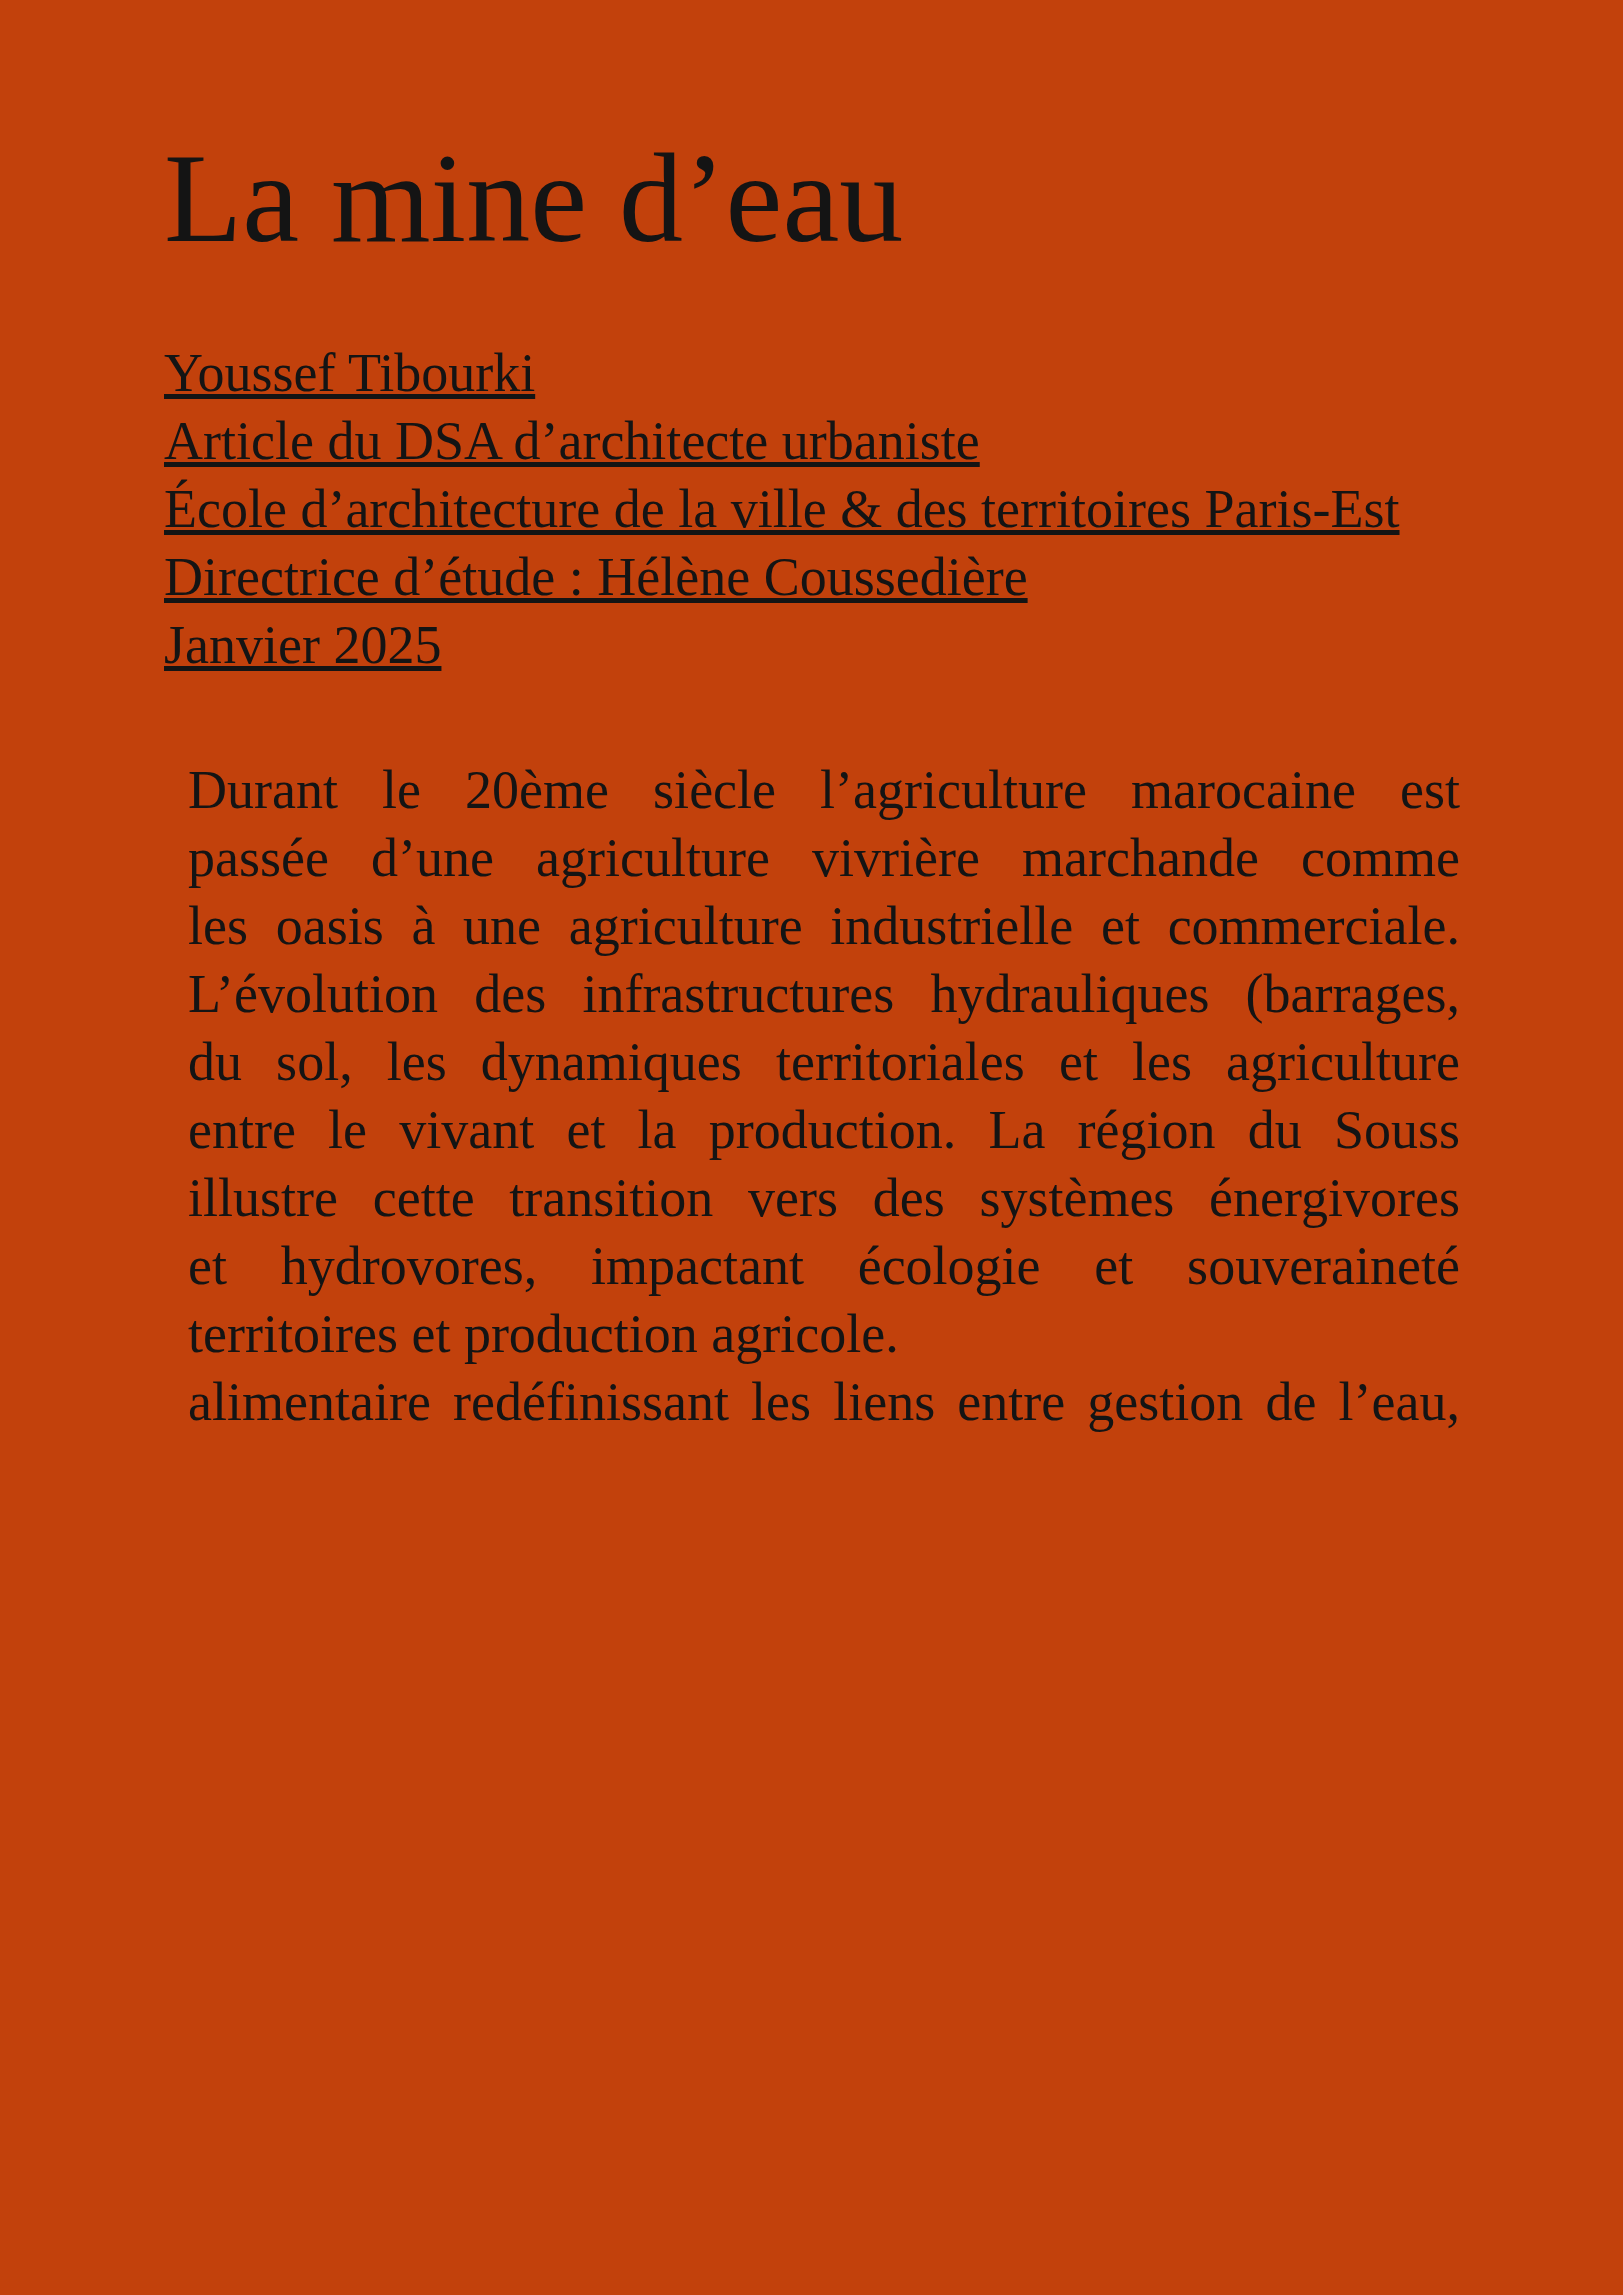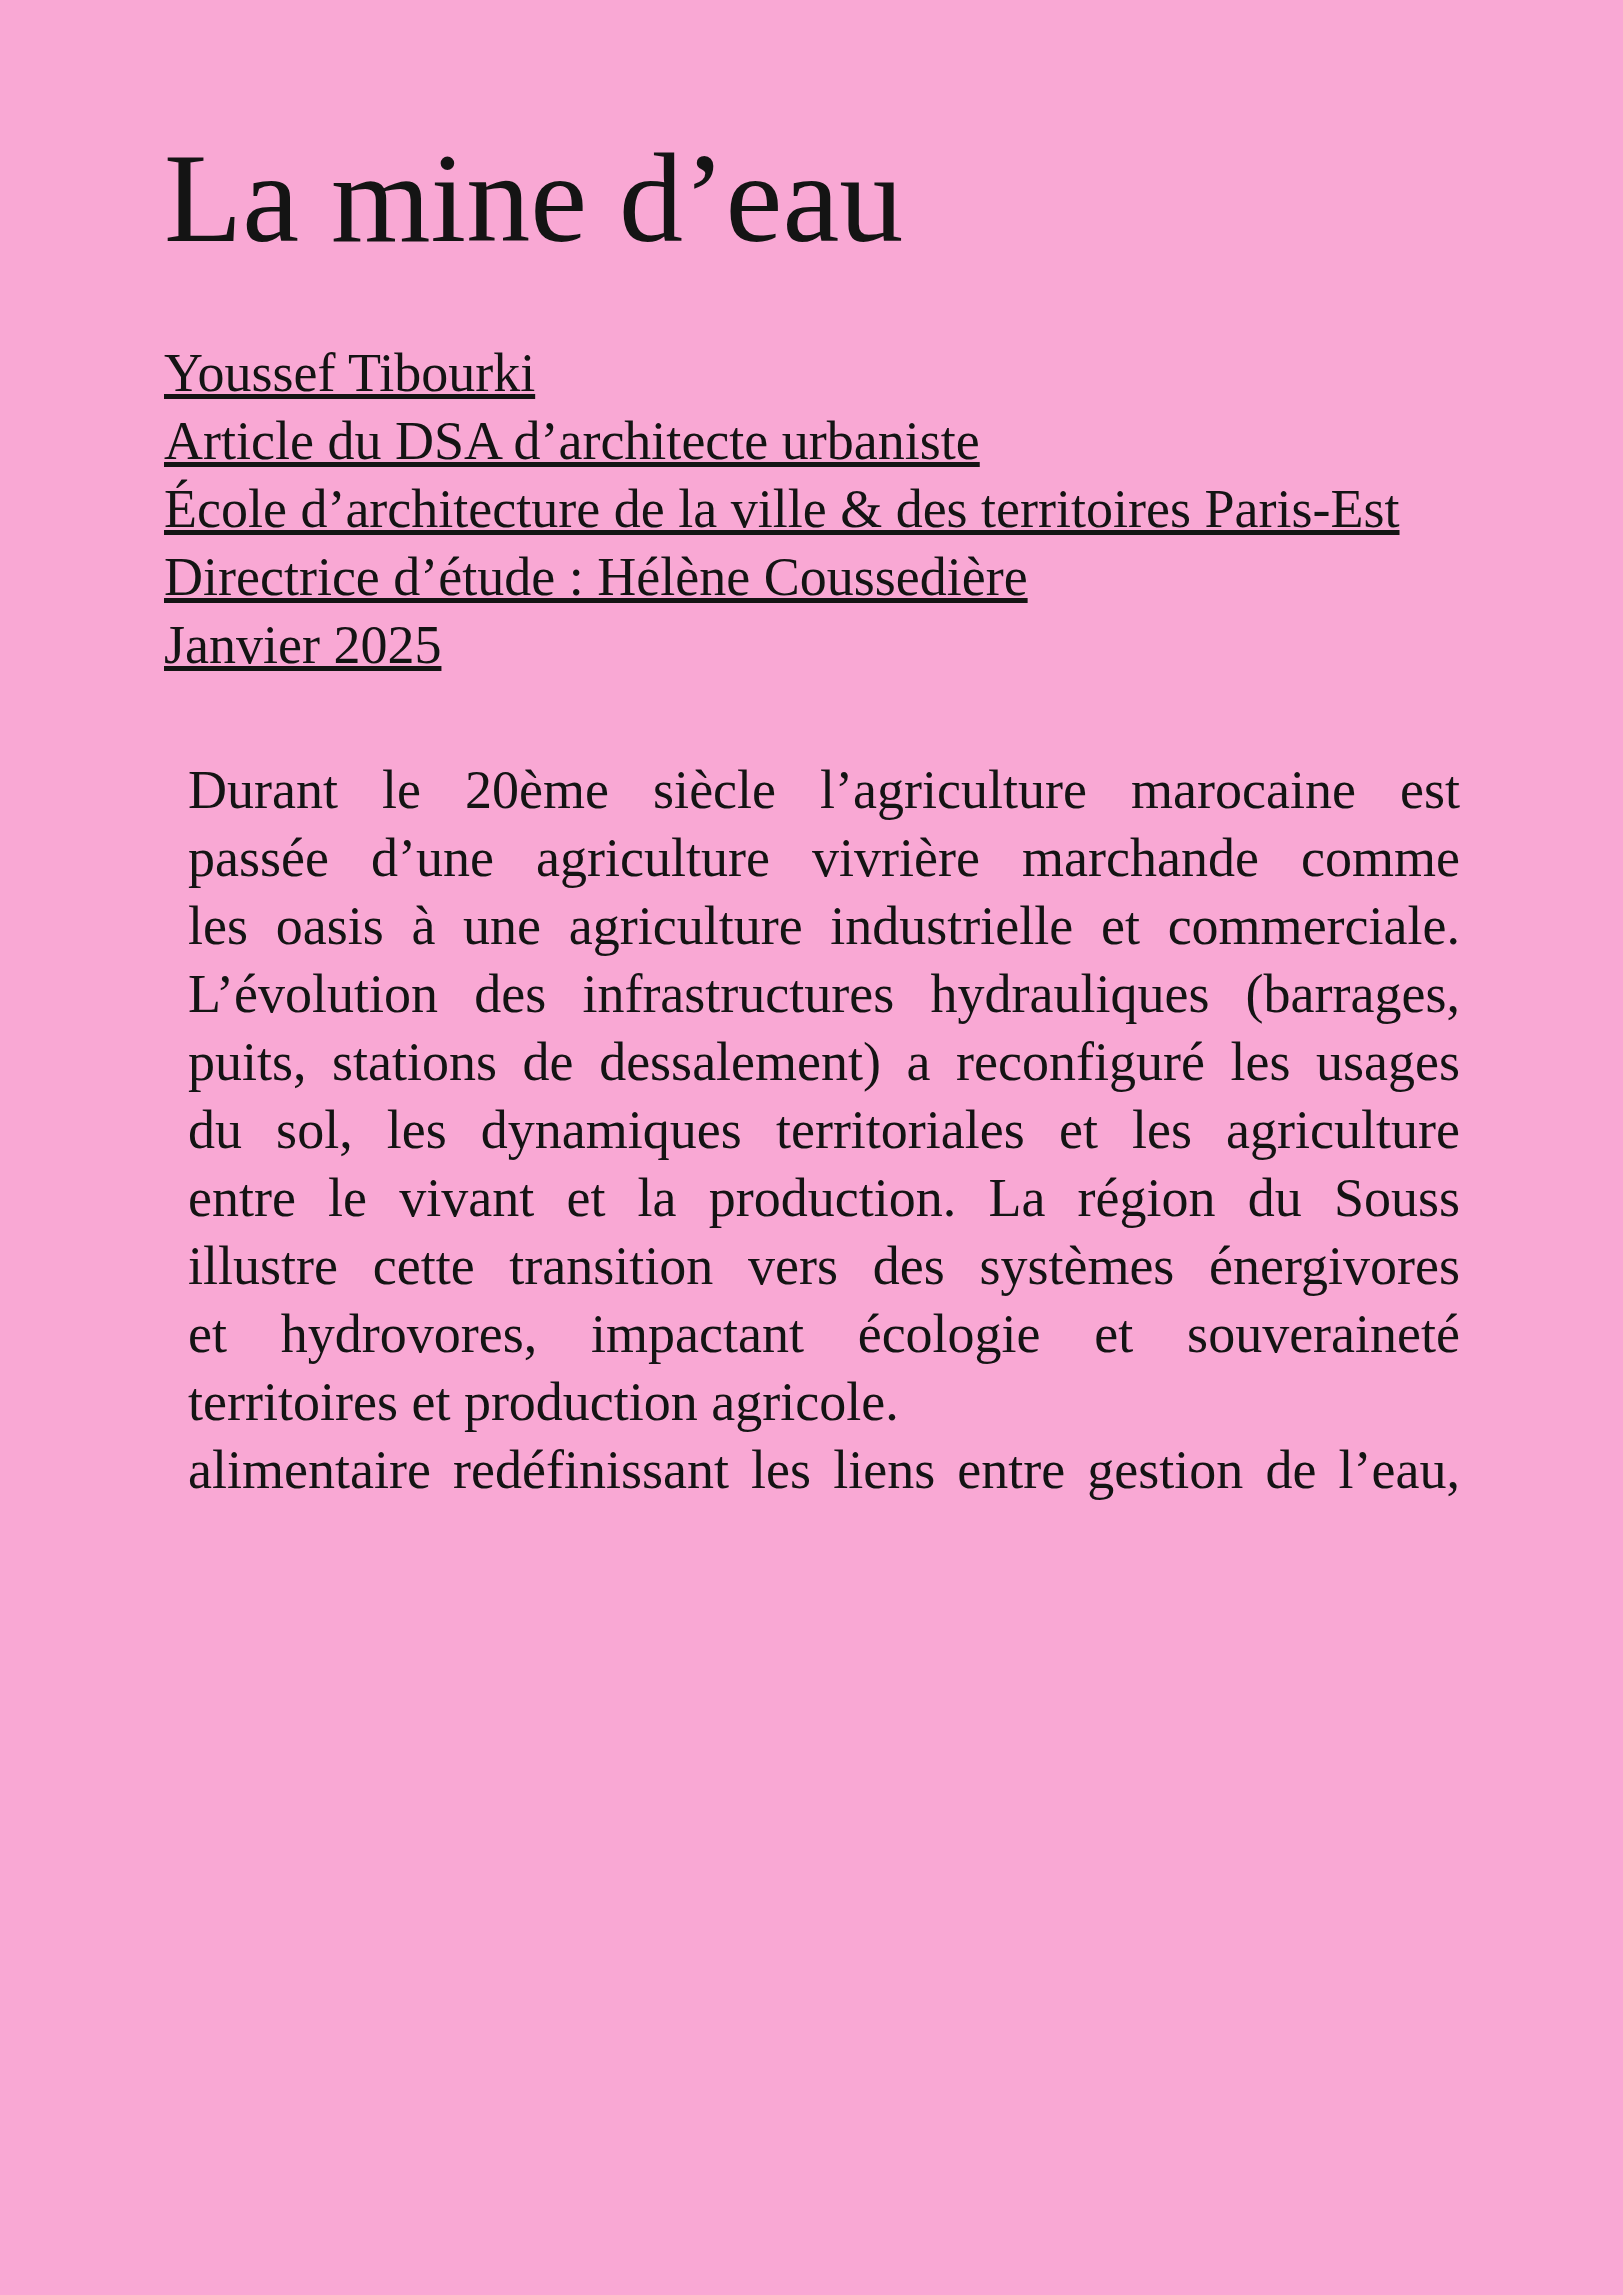--- a/index.html
+++ b/index.html
@@ -3,21 +3,21 @@
 <meta charset="utf-8">
 <style>
   html, body {
     margin: 0;
     padding: 0;
   }
   .page {
     position: relative;
     width: 1623px;
     height: 2295px;
-    background: #f9a8d4;
+    background: #c2410c;
     color: #141414;
     font-family: "Liberation Serif", "DejaVu Serif", serif;
     overflow: hidden;
   }
   .title {
     position: absolute;
     left: 164px;
     top: 134px;
     font-size: 128px;
     line-height: 1;
@@ -67,21 +67,20 @@
       <div class="bline">École d’architecture de la ville &amp; des territoires Paris-Est</div>
       <div class="bline">Directrice d’étude : Hélène Coussedière</div>
       <div class="bline last">Janvier 2025</div>
     </div>
 
   <div class="abstract">
       <div class="jline">Durant le 20ème siècle l’agriculture marocaine est</div>
       <div class="jline">passée d’une agriculture vivrière marchande comme</div>
       <div class="jline">les oasis à une agriculture industrielle et commerciale.</div>
       <div class="jline">L’évolution des infrastructures hydrauliques (barrages,</div>
-      <div class="jline">puits, stations de dessalement) a reconfiguré les usages</div>
       <div class="jline">du sol, les dynamiques territoriales et les agriculture</div>
       <div class="jline">entre le vivant et la production. La région du Souss</div>
       <div class="jline">illustre cette transition vers des systèmes énergivores</div>
       <div class="jline">et hydrovores, impactant écologie et souveraineté</div>
       <div class="jline last">territoires et production agricole.</div>
       <div class="jline">alimentaire redéfinissant les liens entre gestion de l’eau,</div>
     </div>
 </div>
 
 

